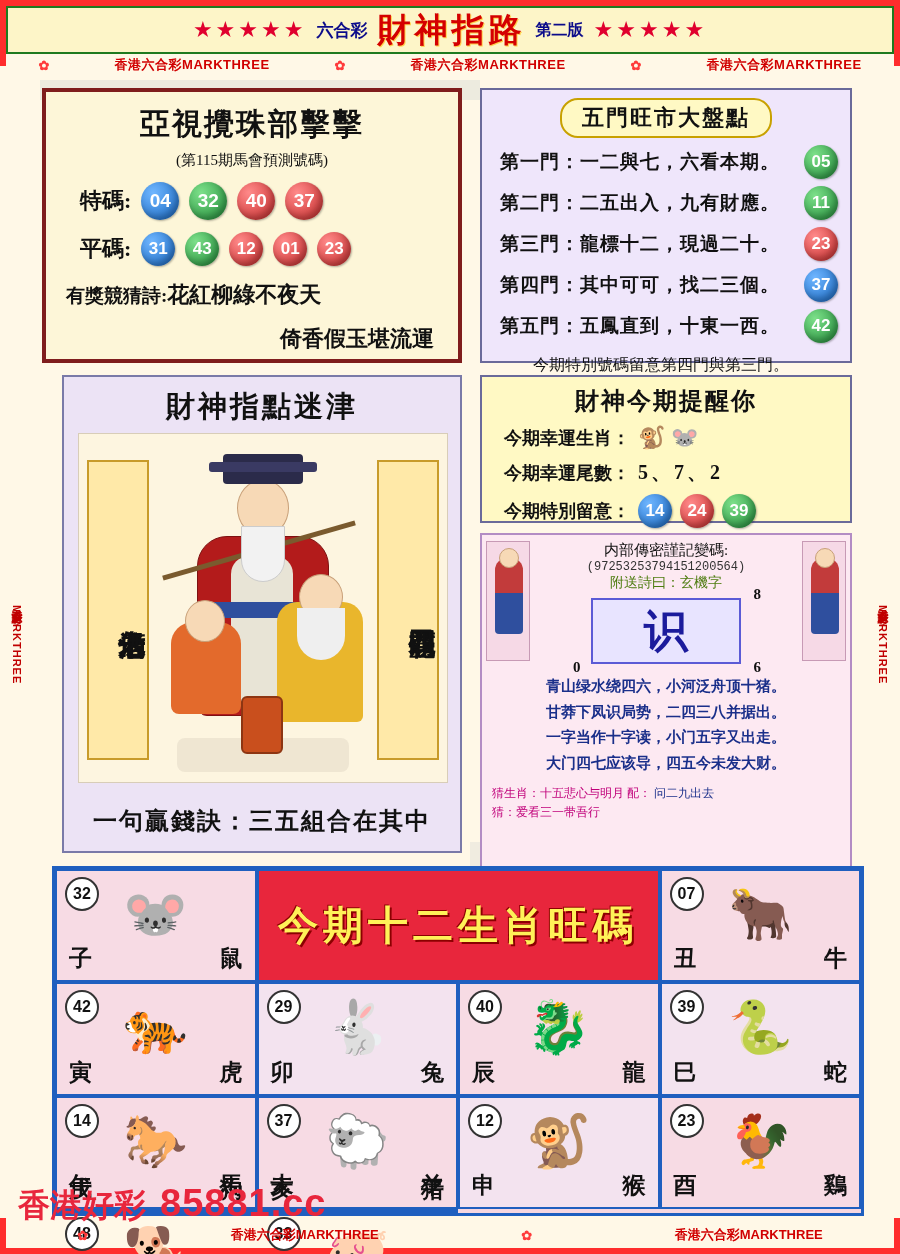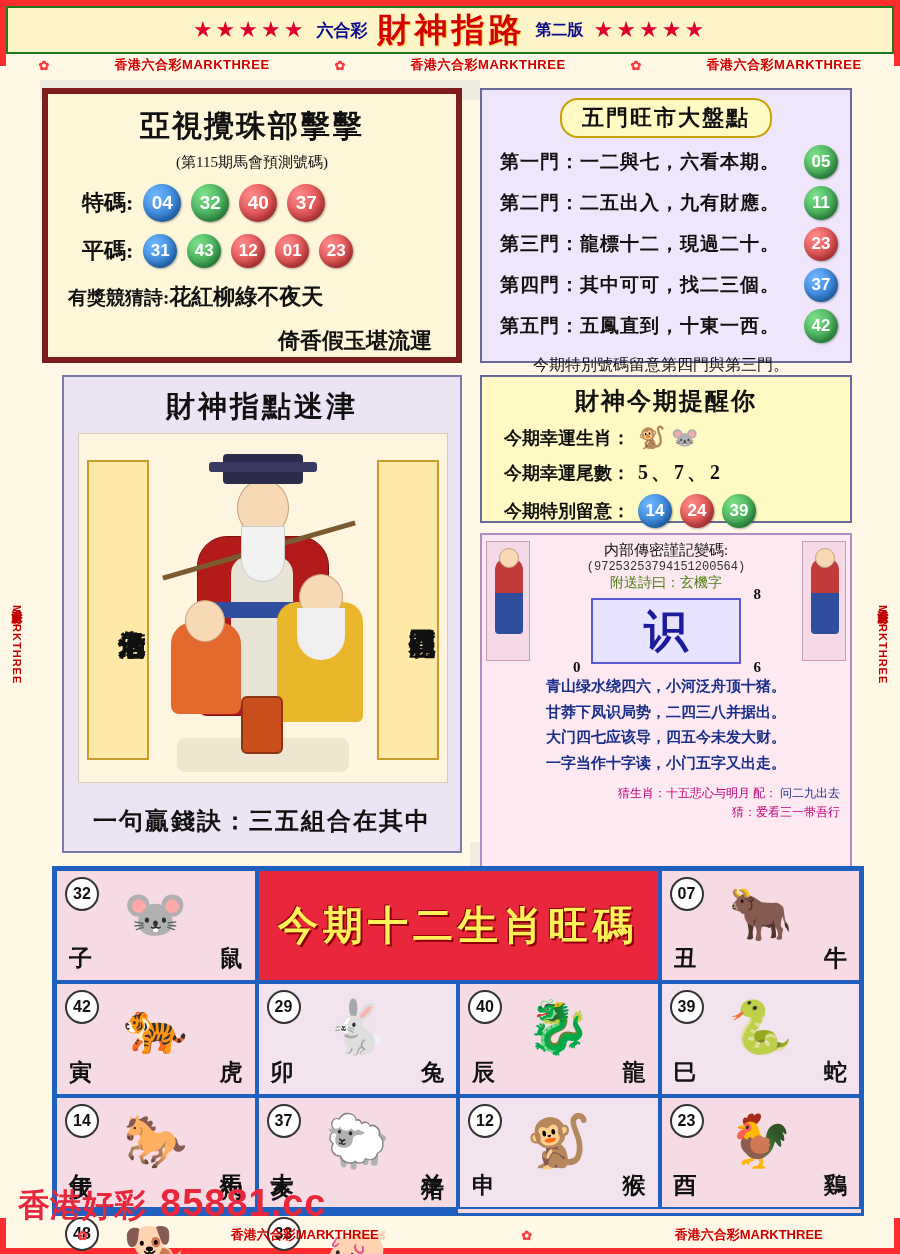--- a/index.html
+++ b/index.html
@@ -103,21 +103,21 @@
   }
   .flower { color: #ff3b3b; }
 
   
   .panel { position: absolute; }
 
   
   .panel-a {
     left: 42px; top: 88px; width: 420px; height: 275px;
     background: #fdf6d8;
-    border: 6px solid #7f1d1d;
+    border: 4px solid #7f1d1d;
   }
   .a-title {
     text-align: center;
     font-size: 30px; font-weight: bold; color: #111;
     margin-top: 12px; letter-spacing: 2px;
   }
   .a-sub {
     text-align: center; font-size: 15px; color: #111; margin-top: 6px;
   }
   .num-row {
@@ -277,21 +277,21 @@
   }
   .e-corner { position: absolute; font-size: 15px; color:#111; font-weight:bold; }
   .e-c-tr { right: -22px; top: -14px; }
   .e-c-br { right: -22px; bottom: -14px; }
   .e-c-bl { left: -20px; bottom: -14px; }
   .e-poem {
     margin: 10px 16px 0; text-align: center;
     font-size: 15px; color: #1a2f8a; line-height: 1.7; font-weight: bold;
   }
   .e-foot {
-    margin: 8px 10px 0; text-align: right;
+    margin: 8px 10px 0; text-align: left;
     font-size: 12px; color: #c0007a; line-height: 1.6;
   }
   .e-foot .blue { color: #1a2f8a; }
 
   
   .zgrid {
     position: absolute;
     left: 52px; top: 866px; width: 812px; height: 350px;
     border: 3px solid #1f5fbf;
     background: #f6d7e0;
@@ -503,22 +503,22 @@
     <div class="e-sub">附送詩曰：玄機字</div>
     <div class="e-charbox">
       <span>识</span>
       <span class="e-corner e-c-tr">8</span>
       <span class="e-corner e-c-br">6</span>
       <span class="e-corner e-c-bl">0</span>
     </div>
     <div class="e-poem">
       <div>青山绿水绕四六，小河泛舟顶十猪。</div>
       <div>甘莽下凤识局势，二四三八并据出。</div>
+      <div>一字当作十字读，小门五字又出走。</div>
       <div>大门四七应该导，四五今未发大财。</div>
-      <div>一字当作十字读，小门五字又出走。</div>
     </div>
     <div class="e-foot">
       <div>
         <span>猜生肖：</span><span>十五悲心与明月  配：</span>
         <span class="blue">问二九出去</span>
       </div>
       <div>
         <span>猜：</span><span>爱看三一带吾行</span>
       </div>
     </div>

